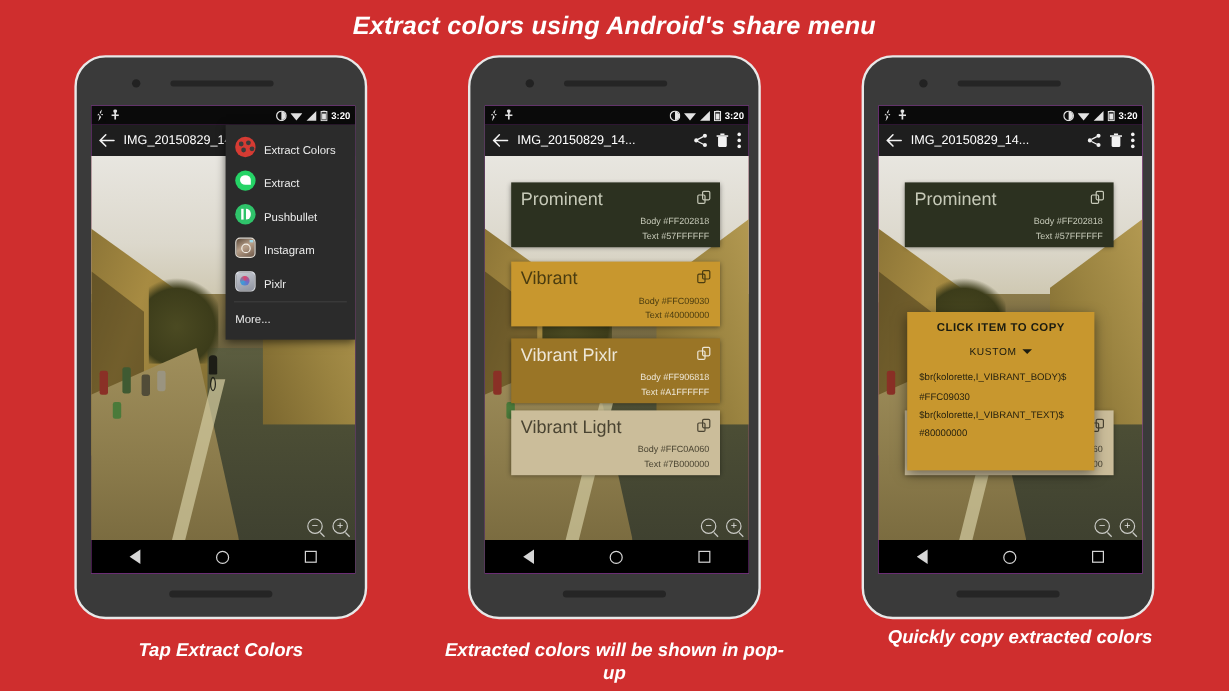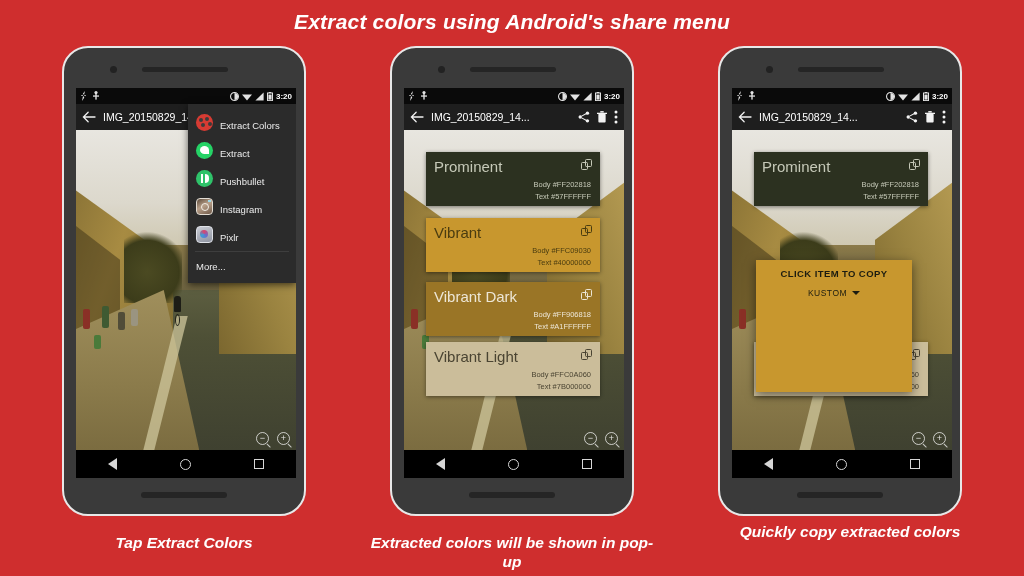--- a/index.html
+++ b/index.html
@@ -553,21 +553,21 @@
       <div class="ccard" style="top:88px;background:#C8972E;color:#4A3C10;">
         <div class="cc-title">Vibrant</div>
         <div class="cc-copy">
             <i></i>
             <b></b>
           </div>
         <div class="cc-body">Body #FFC09030</div>
         <div class="cc-text">Text #40000000</div>
       </div>
       <div class="ccard" style="top:152px;background:#9A7526;color:#EDE6D6;">
-        <div class="cc-title">Vibrant Dark</div>
+        <div class="cc-title">Vibrant Pixlr</div>
         <div class="cc-copy">
             <i></i>
             <b></b>
           </div>
         <div class="cc-body">Body #FF906818</div>
         <div class="cc-text">Text #A1FFFFFF</div>
       </div>
       <div class="ccard" style="top:212px;background:#CBBD9A;color:#4A4432;">
         <div class="cc-title">Vibrant Light</div>
         <div class="cc-copy">
@@ -686,20 +686,26 @@
         <div class="cc-text">Text #7B000000</div>
       </div>
     </div>
 
     <div class="popup">
       <div class="pu-title">CLICK ITEM TO COPY</div>
       <div class="pu-select">
         <span class="pu-select-label">KUSTOM</span>
         <span class="pu-caret"></span>
       </div>
+      <div class="pu-list">
+        <div class="pu-item">$br(kolorette,I_VIBRANT_BODY)$</div>
+        <div class="pu-item">#FFC09030</div>
+        <div class="pu-item">$br(kolorette,I_VIBRANT_TEXT)$</div>
+        <div class="pu-item">#80000000</div>
+      </div>
     </div>
 
     <div class="navbar">
       <div class="nav-back"></div>
       <div class="nav-home"></div>
       <div class="nav-recent"></div>
     </div>
   </div>
 </div>
 

